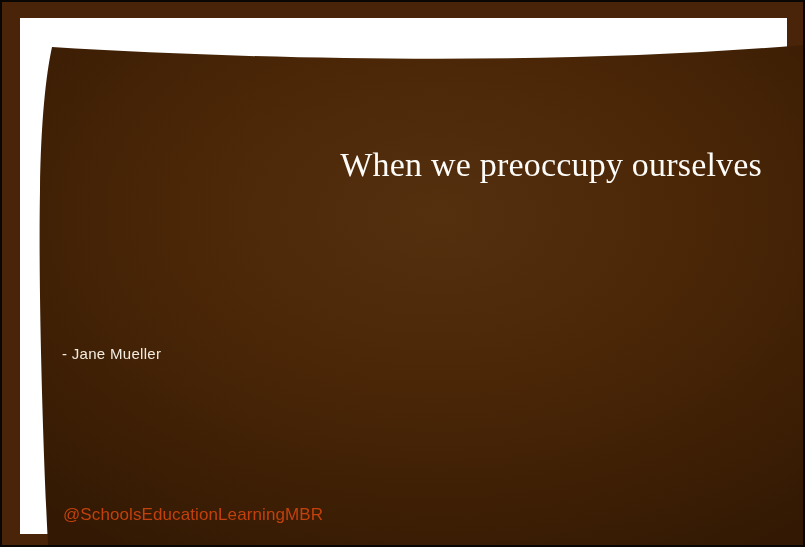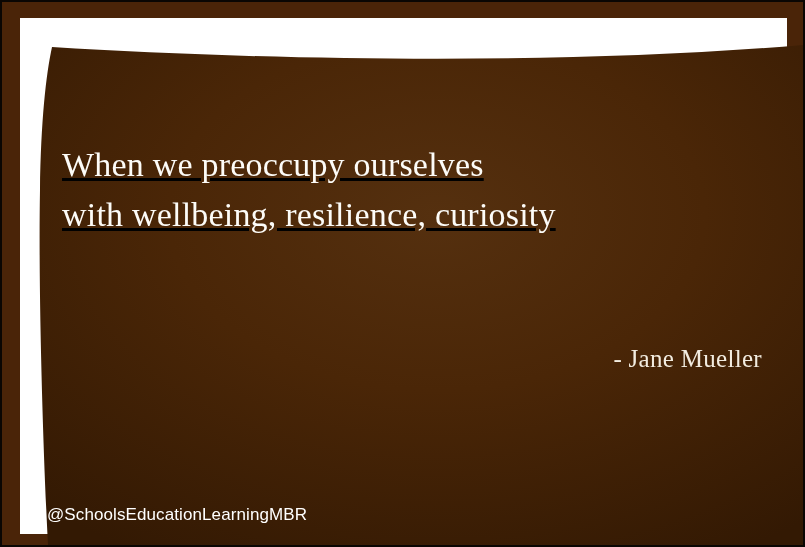--- a/index.html
+++ b/index.html
@@ -61,52 +61,51 @@
     top: 0;
     width: 805px;
     height: 547px;
   }
 
   .quote-block {
     position: absolute;
     left: 62px;
     top: 140px;
     width: 700px;
-    text-align: left;
-    text-decoration: underline;
+    text-align: right;
   }
 
   .quote-line {
     font-family: "Liberation Serif", serif;
     font-size: 34px;
     line-height: 50px;
     color: #fdfcf8;
     letter-spacing: 0.2px;
     white-space: nowrap;
   }
 
   .attribution {
     position: absolute;
     left: 62px;
     top: 345px;
     width: 700px;
-    text-align: right;
-    font-family: Liberation Serif, serif;
-    font-size: 25px;
+    text-align: left;
+    font-family: Liberation Sans, sans-serif;
+    font-size: 15px;
     color: #f2ece0;
     letter-spacing: 0.3px;
   }
 
   .handle {
     position: absolute;
-    left: 47px;
+    left: 63px;
     top: 505px;
     font-family: "Liberation Sans", sans-serif;
     font-size: 17px;
-    color: #ffffff;
+    color: #c2410c;
     letter-spacing: 0.1px;
   }
 </style>
 </head>
 <body>
 
 <div class="canvas">
 
   <div class="outline"></div>
   <div class="border-band"></div>
@@ -125,21 +124,20 @@
              L 803,545
              L 48,545
              C 44,470 38,300 40,190
              C 41,120 46,75 52,47 Z" fill="url(#panelGrad)"></path>
   </svg>
 
   <div class="content">
 
     <div class="quote-block">
       <div class="quote-line">When we preoccupy ourselves</div>
-      <div class="quote-line">with wellbeing, resilience, curiosity</div>
     </div>
 
     <div class="attribution">- Jane Mueller</div>
 
     <div class="handle">@SchoolsEducationLearningMBR</div>
 
   </div>
 </div>
 
 </body></html>

